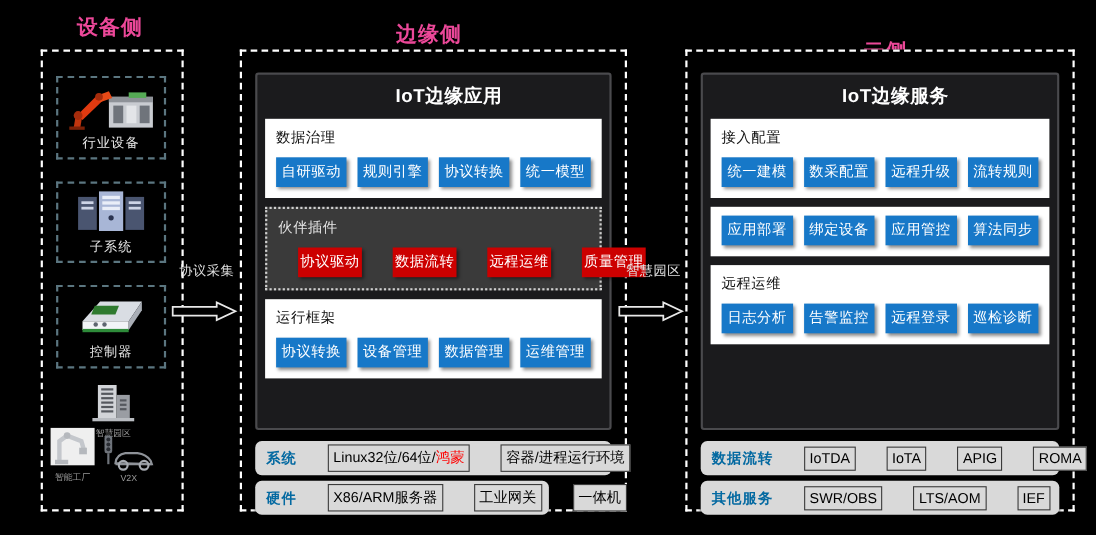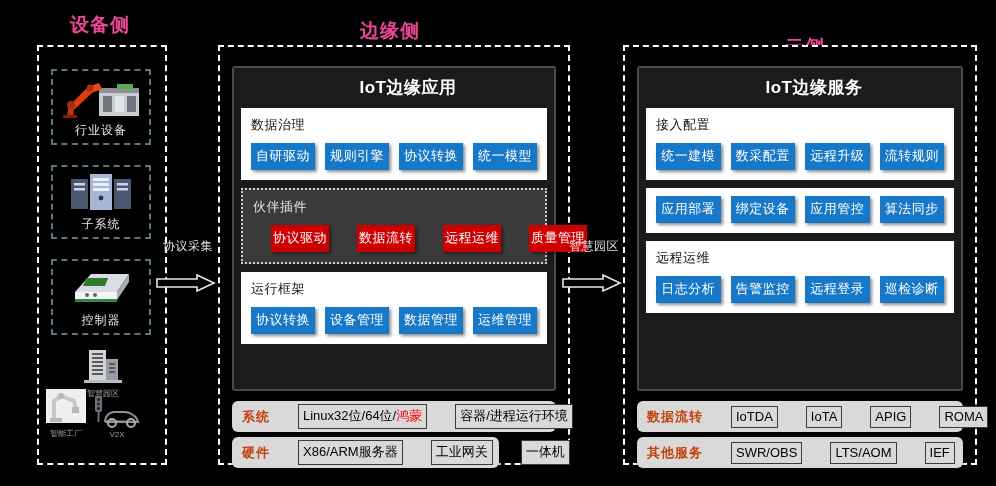--- a/index.html
+++ b/index.html
@@ -89,21 +89,21 @@
   
   .stack-row {
     position: absolute;
     background: #d9d9d9;
     border-radius: 6px;
     display: flex; align-items: center;
     padding: 0 10px;
     gap: 8px;
     box-shadow: 0 1px 3px rgba(0,0,0,.6);
   }
-  .stack-label { font-size: 13px; font-weight: bold; color: #c2410c; white-space: nowrap; letter-spacing: 1px; }
+  .stack-label { font-size: 13px; font-weight: bold; color: #0369a1; white-space: nowrap; letter-spacing: 1px; }
   .stack-items { display: flex; gap: 8px; flex: 1; }
   .stack-chip {
     flex: 1;
     border: 1px solid #3a3a3a;
     background: #d9d9d9;
     color: #000;
     font-size: 13px;
     text-align: center;
     padding: 2px 4px 3px;
     white-space: nowrap;

